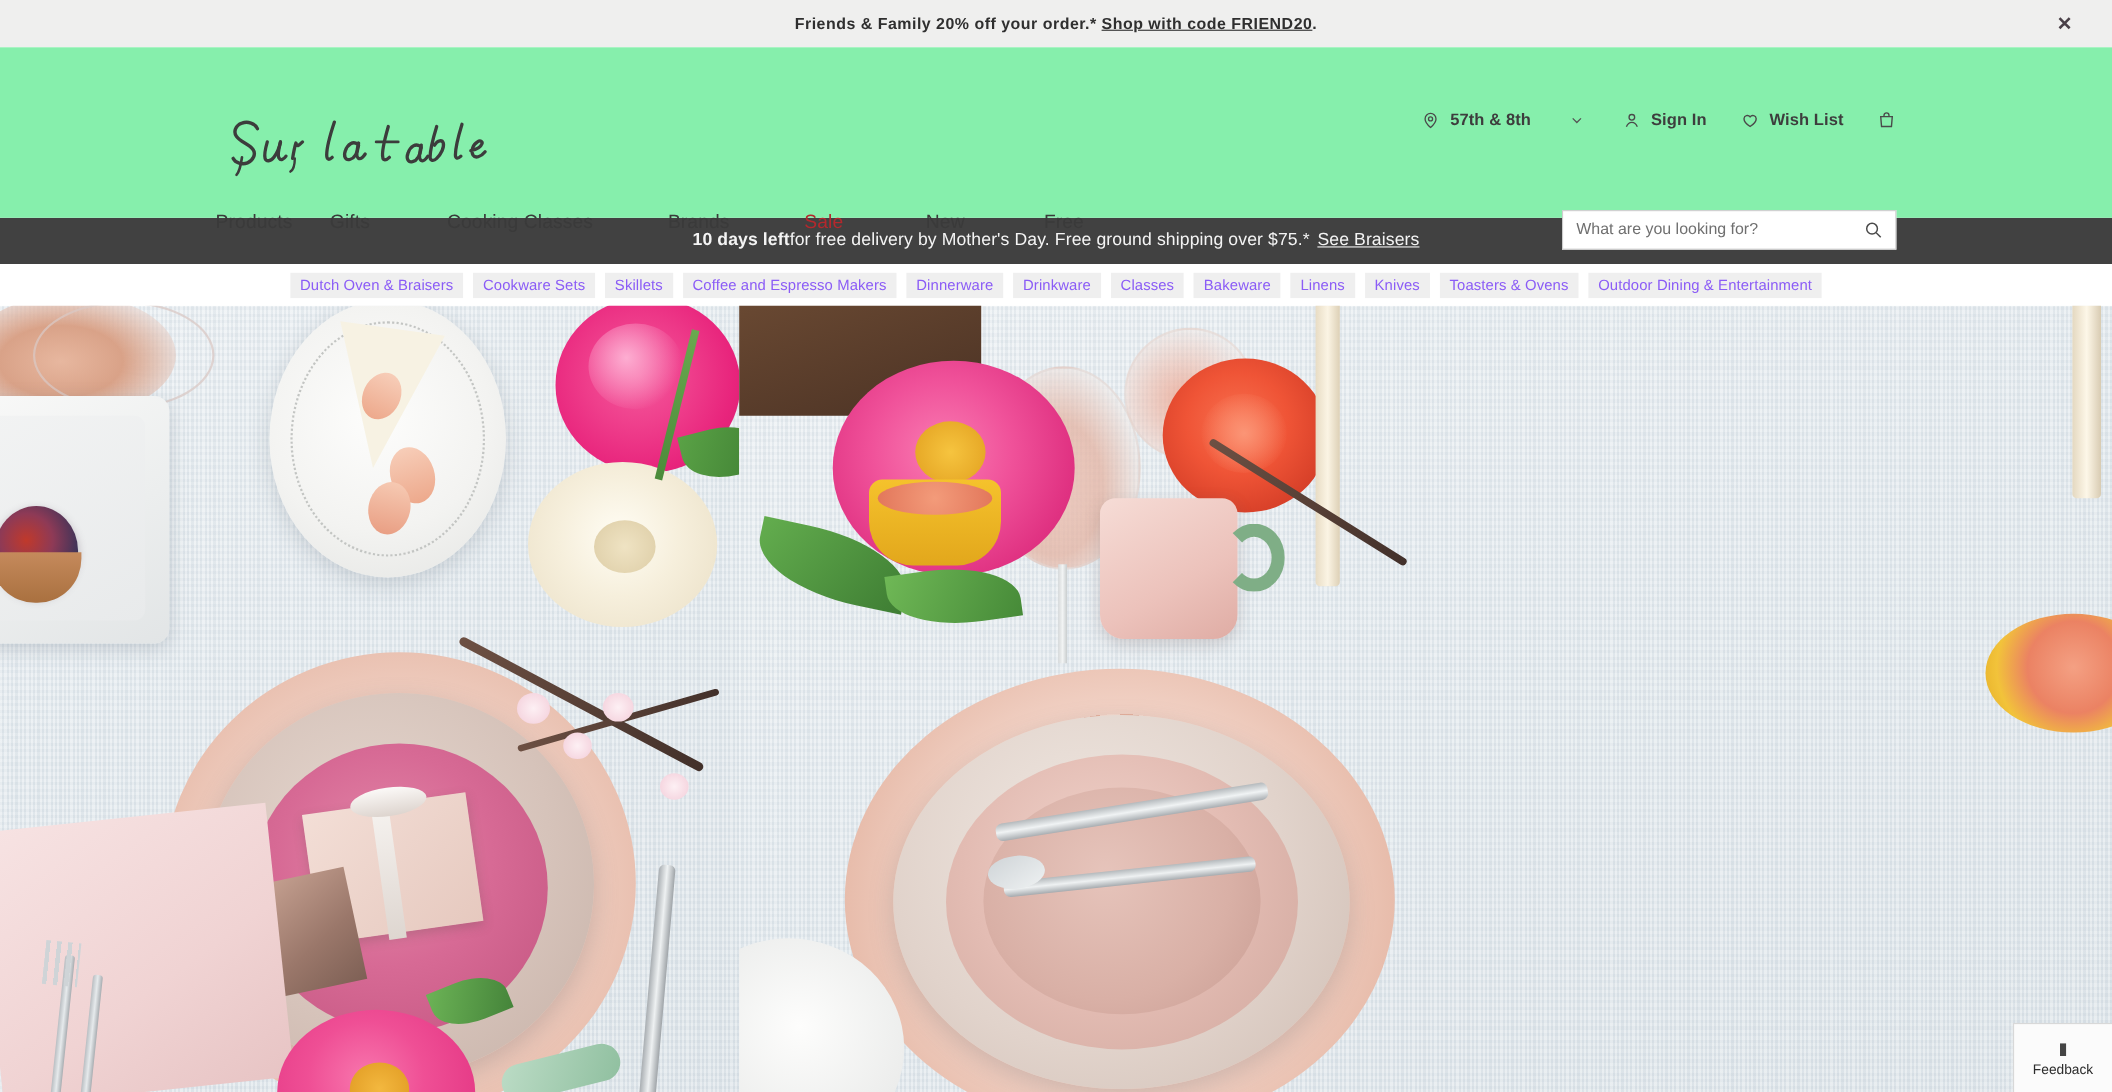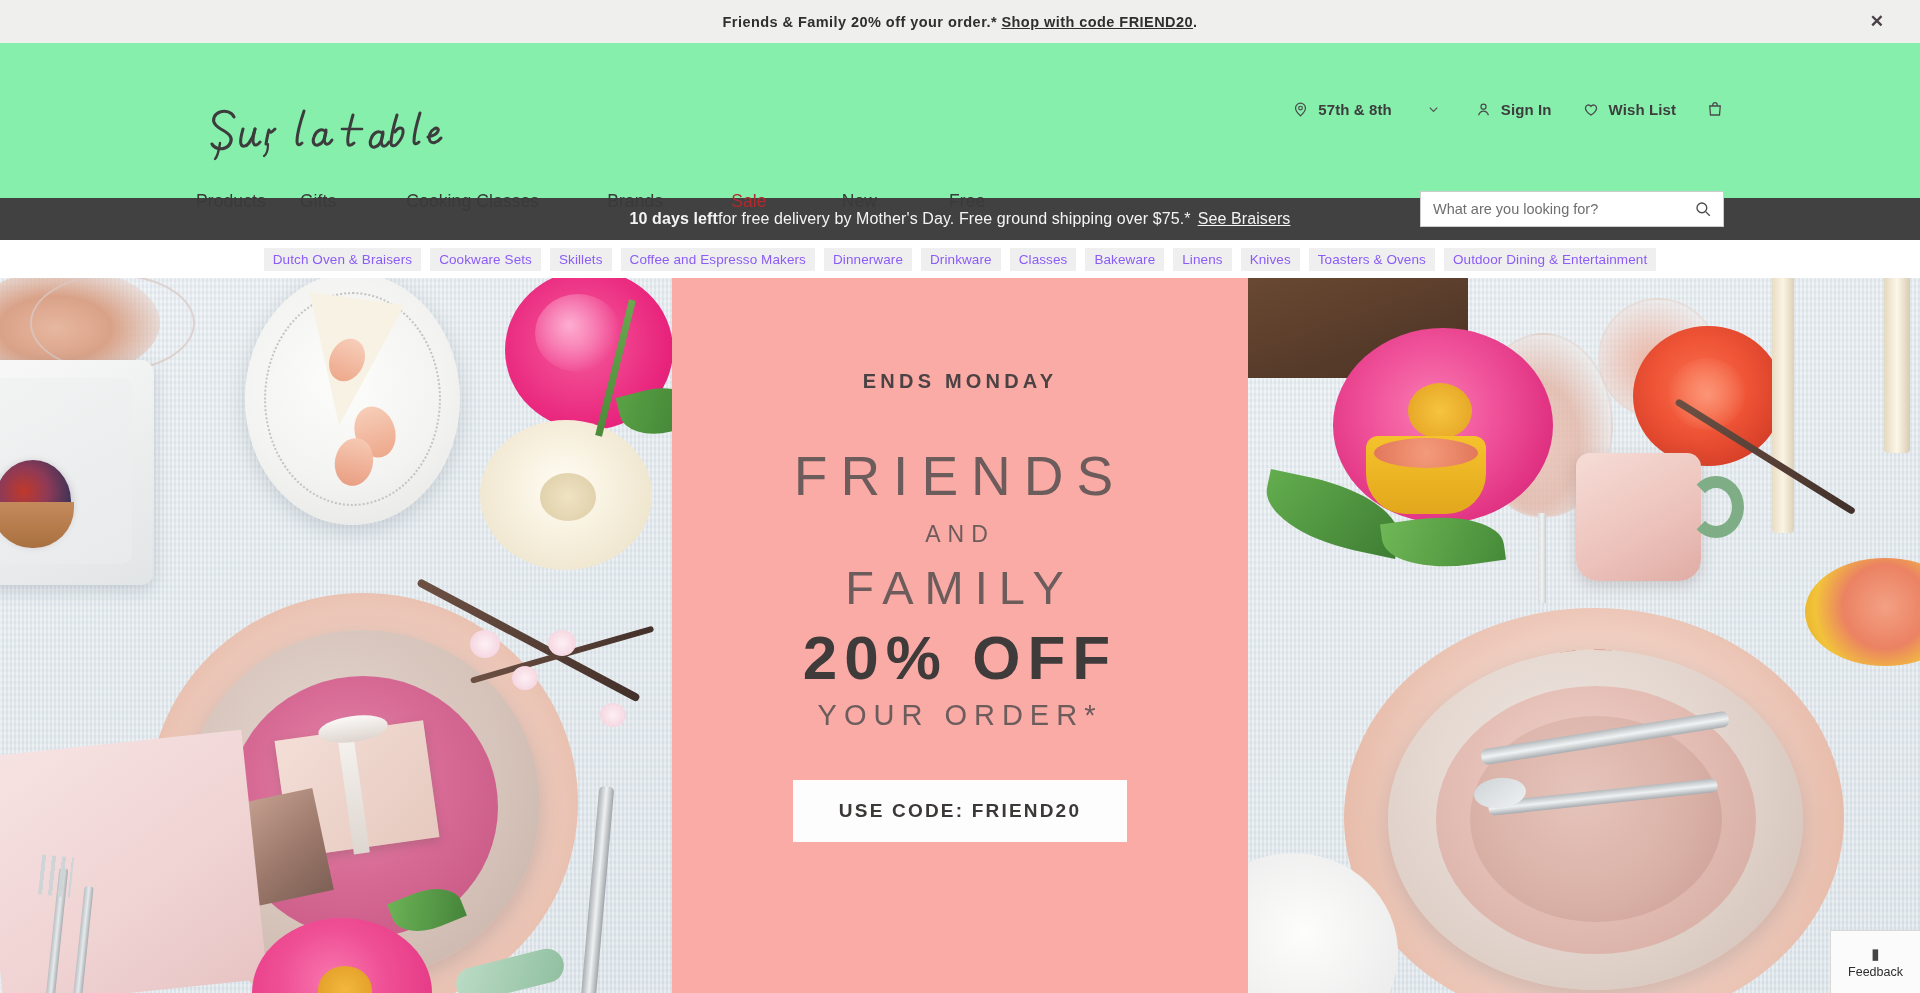--- a/index.html
+++ b/index.html
@@ -373,31 +373,20 @@
     <div class="blob" style="left:512px;top:388px;width:26px;height:24px;background:radial-gradient(circle,#fdf0f4,#f3cdd9);"></div>
     <div class="blob" style="left:548px;top:352px;width:28px;height:26px;background:radial-gradient(circle,#fdf0f4,#f3cdd9);"></div>
     <div class="blob" style="left:600px;top:425px;width:26px;height:24px;background:radial-gradient(circle,#fdf0f4,#f3cdd9);"></div>
 
     <div class="blob" style="left:252px;top:640px;width:180px;height:150px;background:radial-gradient(circle at 45% 42%, #f877ae 0%, #ef4f95 40%, #e02f7f 100%);"></div>
     <div class="blob" style="left:318px;top:688px;width:54px;height:48px;background:radial-gradient(circle,#f3b83f,#e09a22);"></div>
     <div style="position:absolute;left:392px;top:612px;width:70px;height:40px;border-radius:0 60% 0 60%;background:linear-gradient(120deg,#6cb356,#45843a);transform:rotate(-22deg);"></div>
     <div style="position:absolute;left:455px;top:680px;width:110px;height:34px;border-radius:30px;background:linear-gradient(120deg,#bcdcc6,#8fbf9f);transform:rotate(-14deg);"></div>
   </div>
 
-  <div class="hero-center">
-    <div class="hc-inner">
-      <div class="ends-monday">ENDS MONDAY</div>
-      <div class="friends">FRIENDS</div>
-      <div class="andline">AND</div>
-      <div class="family">FAMILY</div>
-      <div class="offline">20% OFF</div>
-      <div class="orderline">YOUR ORDER*</div>
-      <button class="code-btn">USE CODE: FRIEND20</button>
-    </div>
-  </div>
 
   <div class="hero-right">
     <div class="linen"></div>
 
     <div style="position:absolute;left:-10px;top:-10px;width:230px;height:110px;background:linear-gradient(160deg,#6b4a33,#4b3224);border-radius:0 0 18px 0;"></div>
 
     <div class="blob soft" style="left:225px;top:55px;width:140px;height:185px;background:radial-gradient(ellipse at 45% 60%, rgba(236,198,186,.9) 0%, rgba(227,178,161,.75) 40%, rgba(240,235,232,.45) 75%, rgba(233,236,238,.2) 100%);border:2px solid rgba(225,214,210,.6);"></div>
     <div style="position:absolute;left:290px;top:235px;width:8px;height:90px;background:linear-gradient(90deg,#d6d9da,#f2f4f4,#c9cdce);"></div>
     <div class="blob soft" style="left:350px;top:20px;width:120px;height:120px;background:radial-gradient(ellipse at 45% 55%, rgba(236,170,150,.85), rgba(243,230,224,.35) 72%);border:2px solid rgba(228,214,208,.55);"></div>
 

